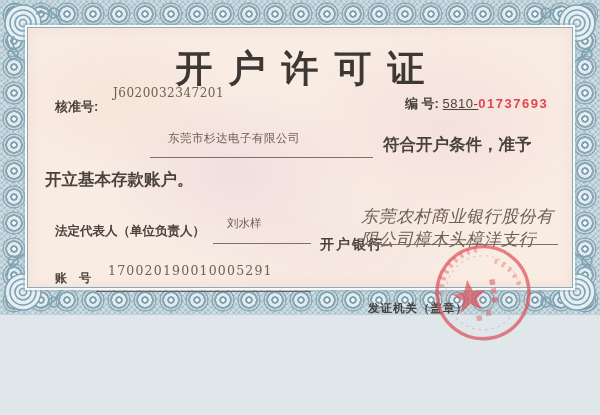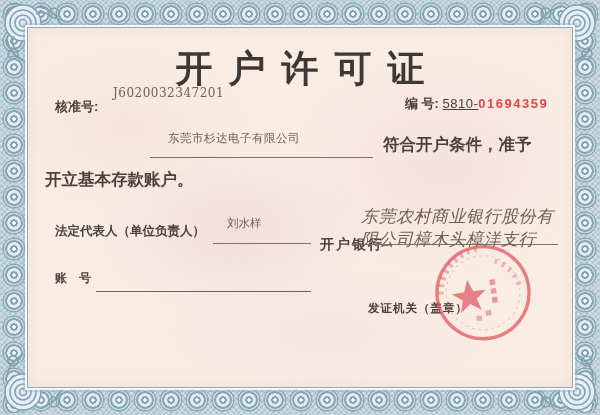--- a/index.html
+++ b/index.html
@@ -1,18 +1,18 @@
 <!DOCTYPE html>
 <html><head>
 <meta charset="utf-8">
 <style>
   html,body{margin:0;padding:0;}
   body{width:600px;height:415px;overflow:hidden;background:#dfe7ea;
        font-family:"Liberation Sans",sans-serif;}
-  .page{position:relative;width:600px;height:415px;}
+  .page{position:relative;width:600px;height:315px;}
 
   
   .border-band{position:absolute;inset:0;background:#c0d2da;
     background-image:
       repeating-linear-gradient(45deg, rgba(255,255,255,.28) 0 1.5px, transparent 1.5px 4px),
       repeating-linear-gradient(-45deg, rgba(118,152,167,.30) 0 1.5px, transparent 1.5px 4px);}
   .edge{position:absolute;}
   .edge-h{left:2px;right:2px;height:25px;background-repeat:repeat-x;background-size:26px 25px;
     background-image:radial-gradient(circle at 13px 12px,
       rgba(255,255,255,.95) 0 1.5px, rgba(118,152,167,.85) 2px 3.5px,
@@ -146,38 +146,39 @@
   <div class="paper"></div>
 
   <div class="content">
     <div class="abs title">开户许可证</div>
 
     <div class="abs approval-value val">J6020032347201</div>
     <div class="abs approval-label lbl">核准号:</div>
 
     <div class="abs serial">
       <span class="lbl">编 号:</span>
-      <span class="pfx">5810-</span><span class="red">01694359</span>
+      <span class="pfx">5810-</span><span class="red">01737693</span>
     </div>
 
     <div class="abs company-line"></div>
     <div class="abs company-name val">东莞市杉达电子有限公司</div>
     <div class="abs body-suffix lbl">符合开户条件，准予</div>
     <div class="abs legal-label lbl">法定代表人（单位负责人）</div>
 
     <div class="abs body-line2 lbl">开立基本存款账户。</div>
     <div class="abs legal-line"></div>
     <div class="abs legal-name val">刘水样</div>
 
     <div class="abs bank-label lbl">开户银行</div>
     <div class="abs bank-line"></div>
     <div class="abs bank-name val">东莞农村商业银行股份有限公司樟木头樟洋支行</div>
 
     <div class="abs account-label lbl">账　号</div>
     <div class="abs account-line"></div>
+    <div class="abs account-number val">170020190010005291</div>
 
     <div class="abs issuer-label lbl">发证机关（盖章）</div>
 
 
     <svg class="abs seal" viewBox="0 0 120 120">
       <g stroke="#dd4f59" fill="none">
         <circle cx="62" cy="60" r="46" stroke-width="3.4" opacity=".8"></circle>
         <circle cx="62" cy="60" r="37" stroke-width="1" opacity=".35" stroke-dasharray="2.5 4"></circle>
         <path d="M 20 56 A 44 44 0 0 1 62 16" stroke-width="6" opacity=".45" stroke-dasharray="3 4.5"></path>
         <path d="M 78 30 A 38 38 0 0 1 99 58" stroke-width="5" opacity=".4" stroke-dasharray="3 5"></path>

